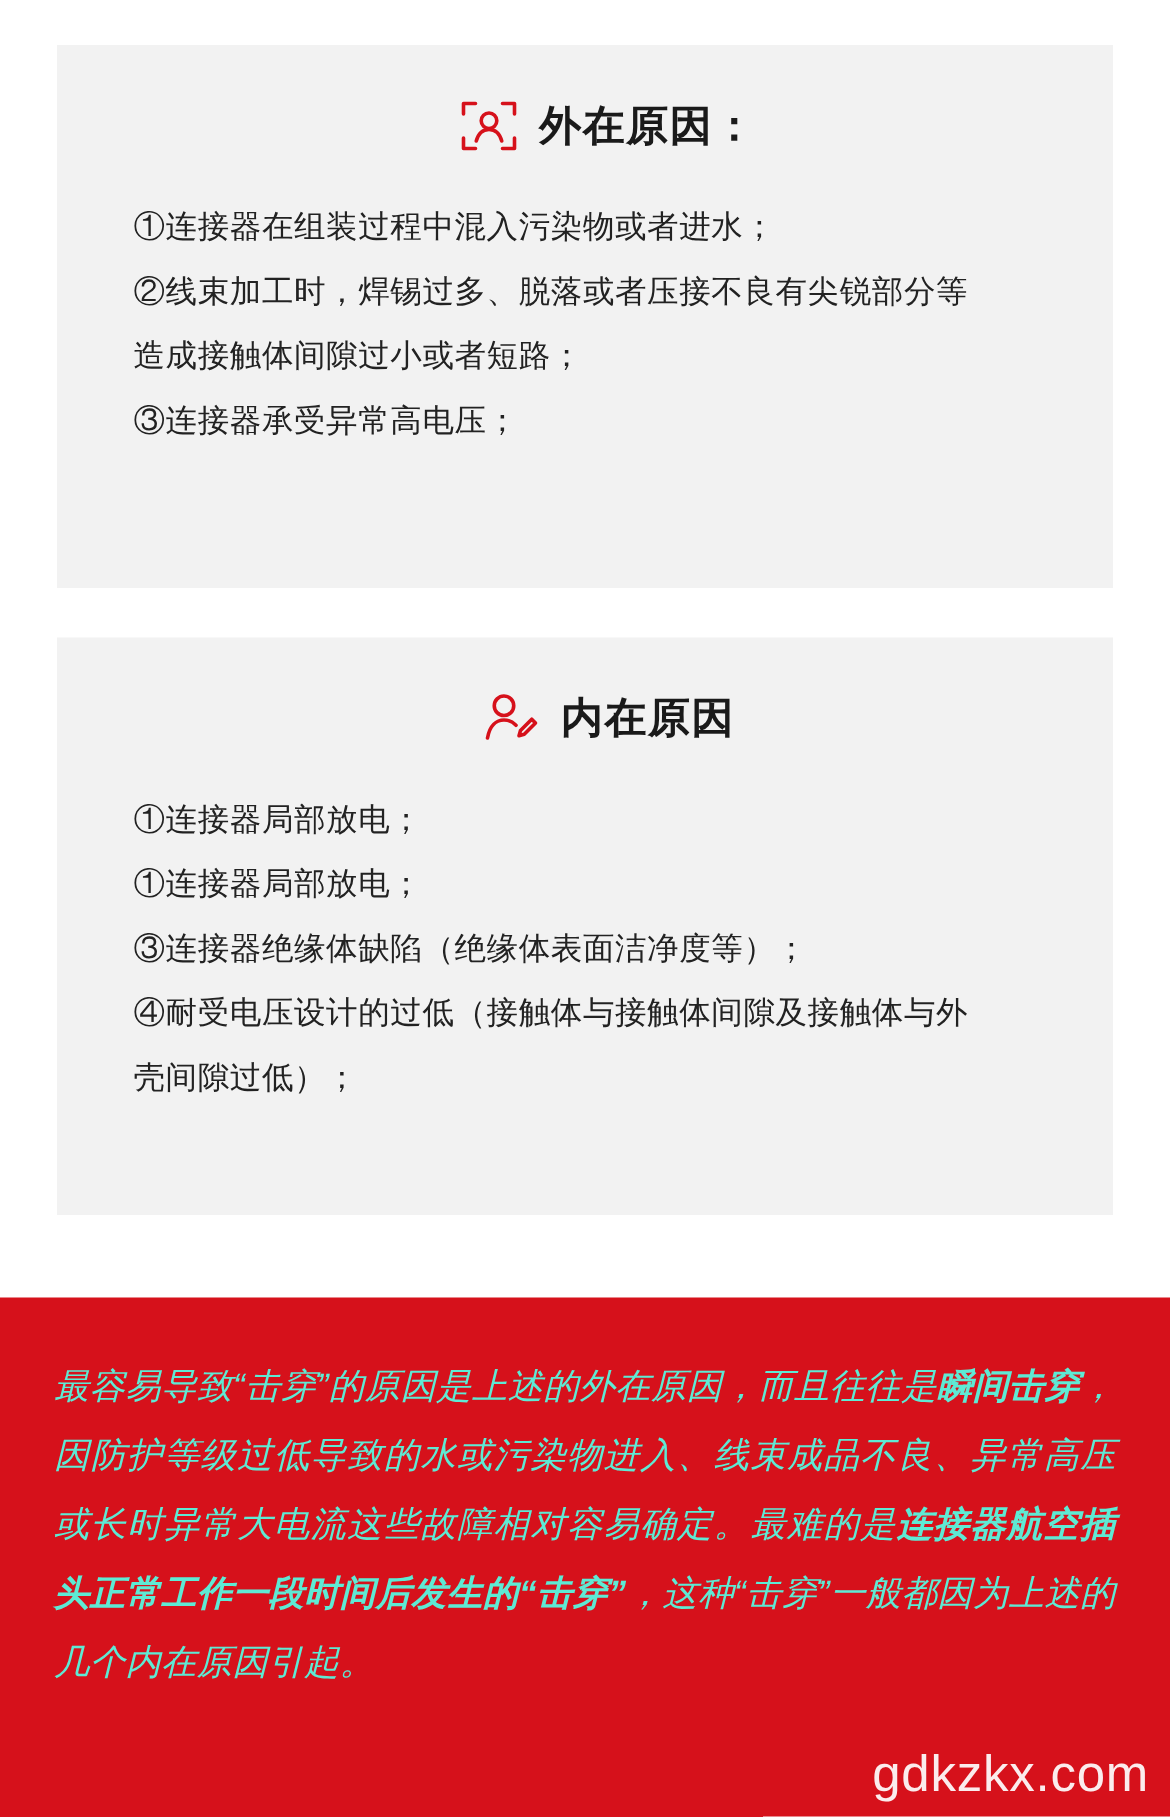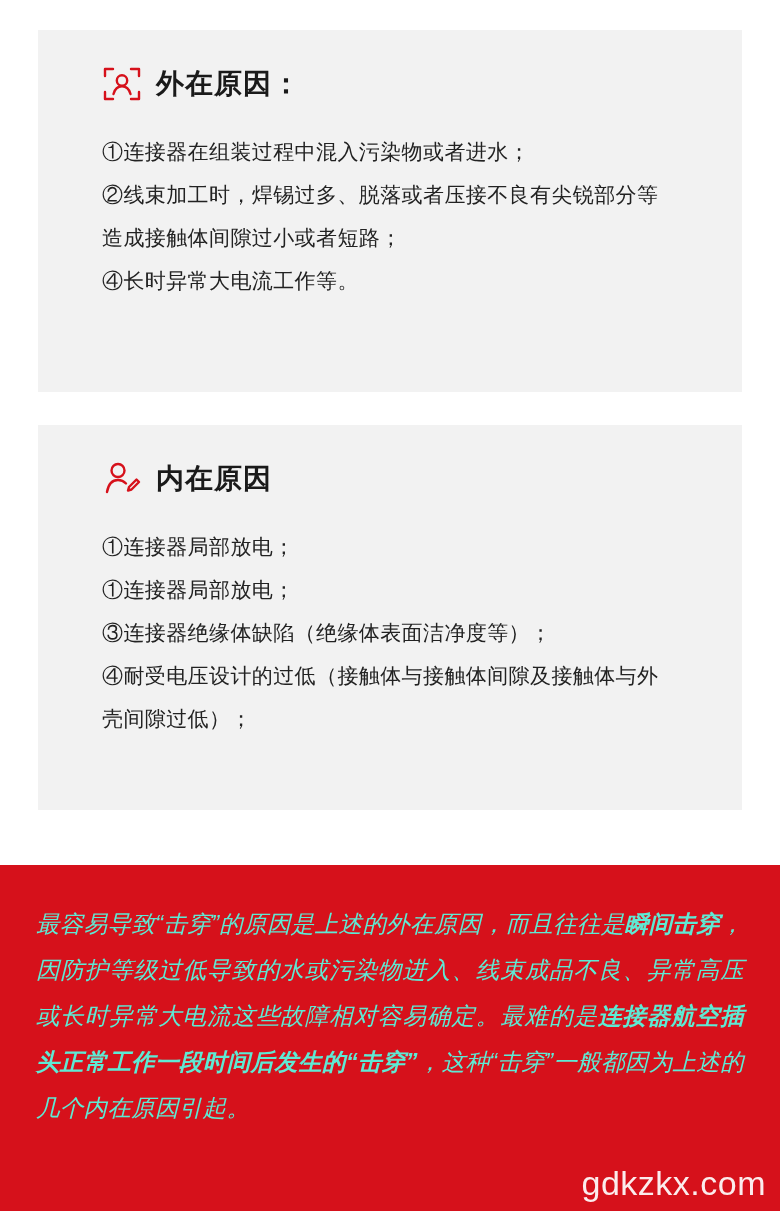--- a/index.html
+++ b/index.html
@@ -31,36 +31,37 @@
   }
   #card-external { top: 30px; height: 362px; }
   #card-internal { top: 425px; height: 385px; }
 
   .card-head {
     display: flex;
     align-items: center;
     gap: 14px;
     margin-left: 30px;
     margin-bottom: 26px;
+    justify-content: center;
   }
   .head-icon {
     width: 40px;
     height: 40px;
     flex: 0 0 40px;
     display: block;
   }
   .head-title {
     font-size: 28px;
     font-weight: bold;
     color: #1a1a1a;
     letter-spacing: 1px;
     line-height: 1;
   }
   .lines {
-    margin-left: 30px;
+    margin-left: 17px;
     margin-right: 10px;
   }
   .line {
     font-size: 21px;
     line-height: 43px;
     color: #222222;
     letter-spacing: 0.4px;
   }
   .red-block {
     position: absolute;
@@ -113,21 +114,21 @@
             <path d="M11.5 30 C13 24.5 16.5 22.3 20 22.3 C23.5 22.3 27 24.5 28.5 30"></path>
           </g>
         </svg>
       </span>
       <span class="head-title">外在原因：</span>
     </div>
     <div class="lines">
       <div class="line">①连接器在组装过程中混入污染物或者进水；</div>
       <div class="line">②线束加工时，焊锡过多、脱落或者压接不良有尖锐部分等</div>
       <div class="line">造成接触体间隙过小或者短路；</div>
-      <div class="line">④长时异常大电流工作等。</div>
+      <div class="line">③连接器承受异常高电压；</div>
     </div>
   </div>
 
   <div class="card" id="card-internal">
     <div class="card-head">
       <span class="head-icon">
         <svg width="40" height="40" viewBox="0 0 40 40" xmlns="http://www.w3.org/2000/svg">
           <g fill="none" stroke="#d6111b" stroke-width="2.4" stroke-linecap="round" stroke-linejoin="round">
             <circle cx="16" cy="11.5" r="6.5"></circle>
             <path d="M5 33 C6.5 24.5 11 21 16 21 C19 21 21.8 22.2 24 24.5"></path>

